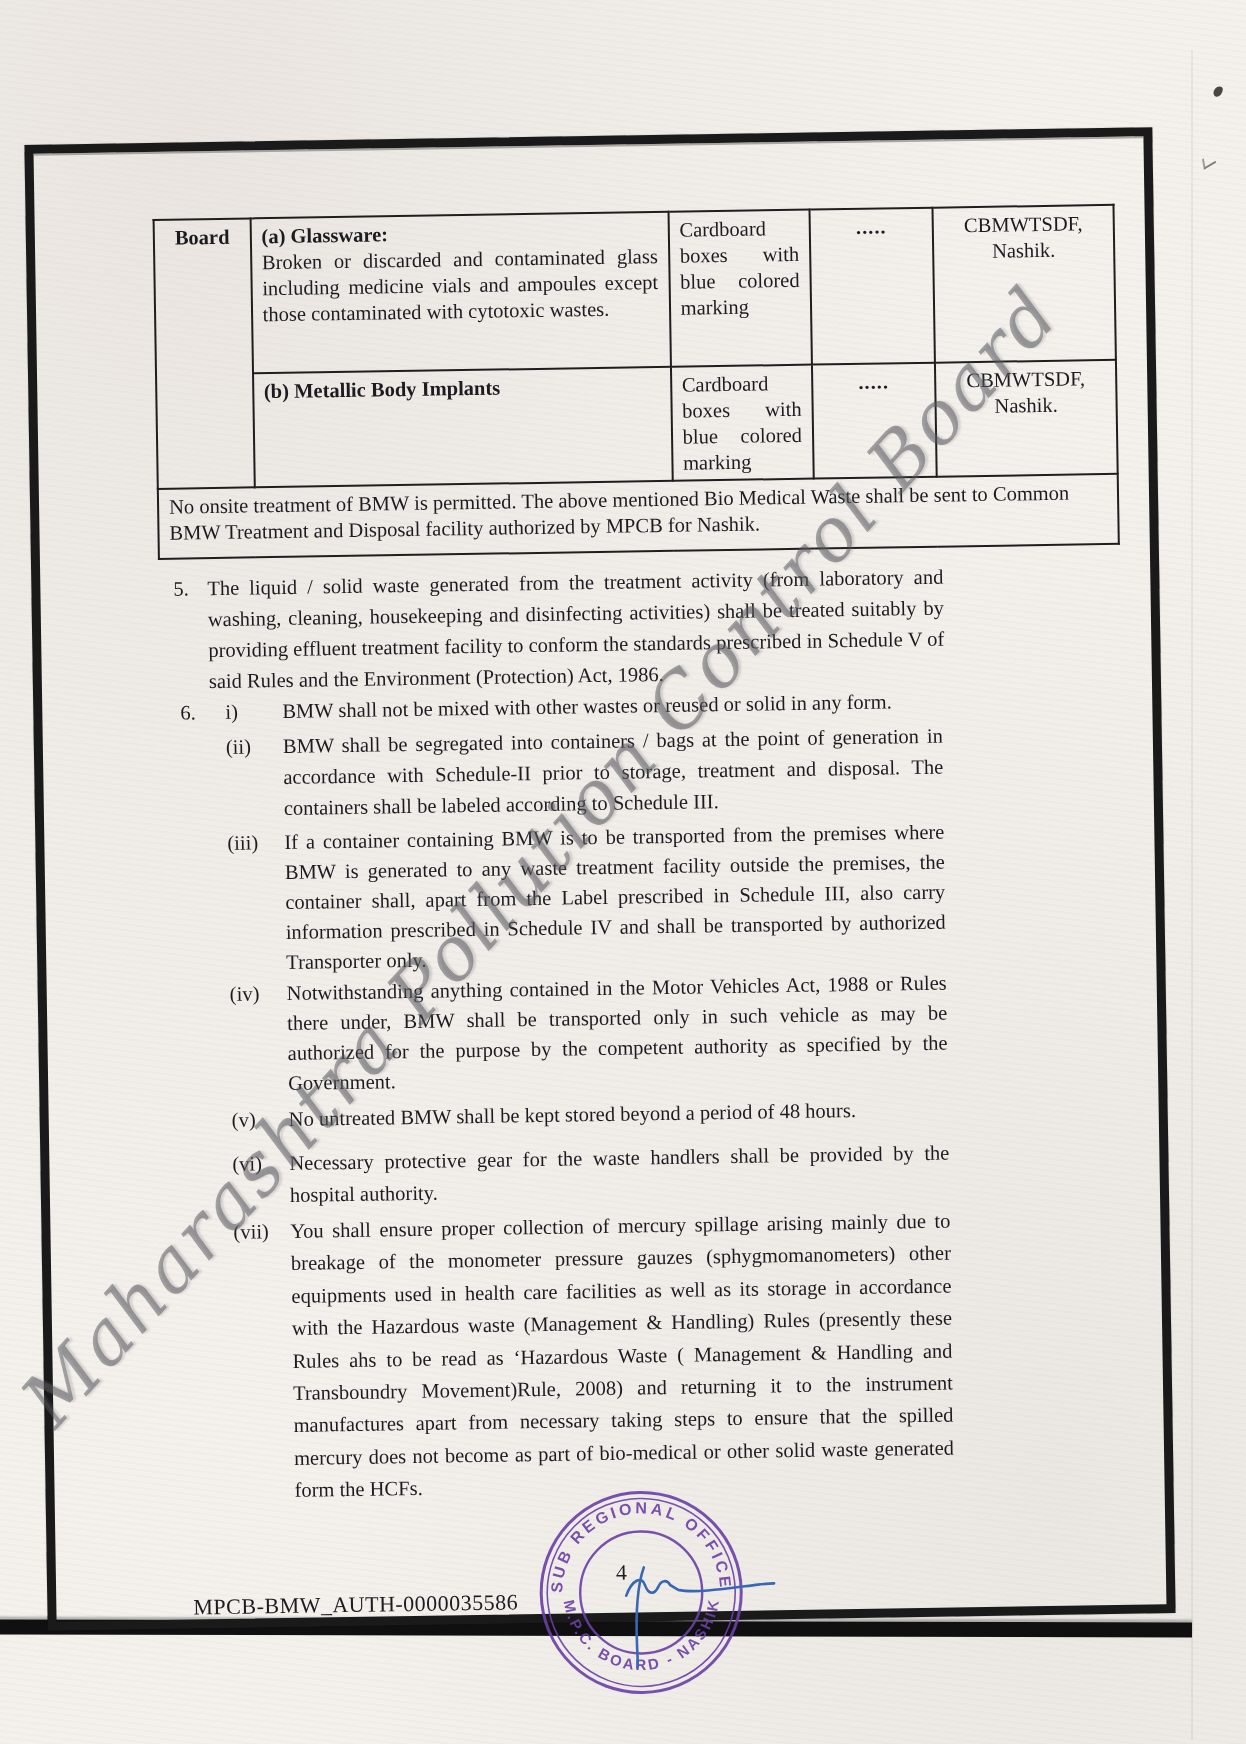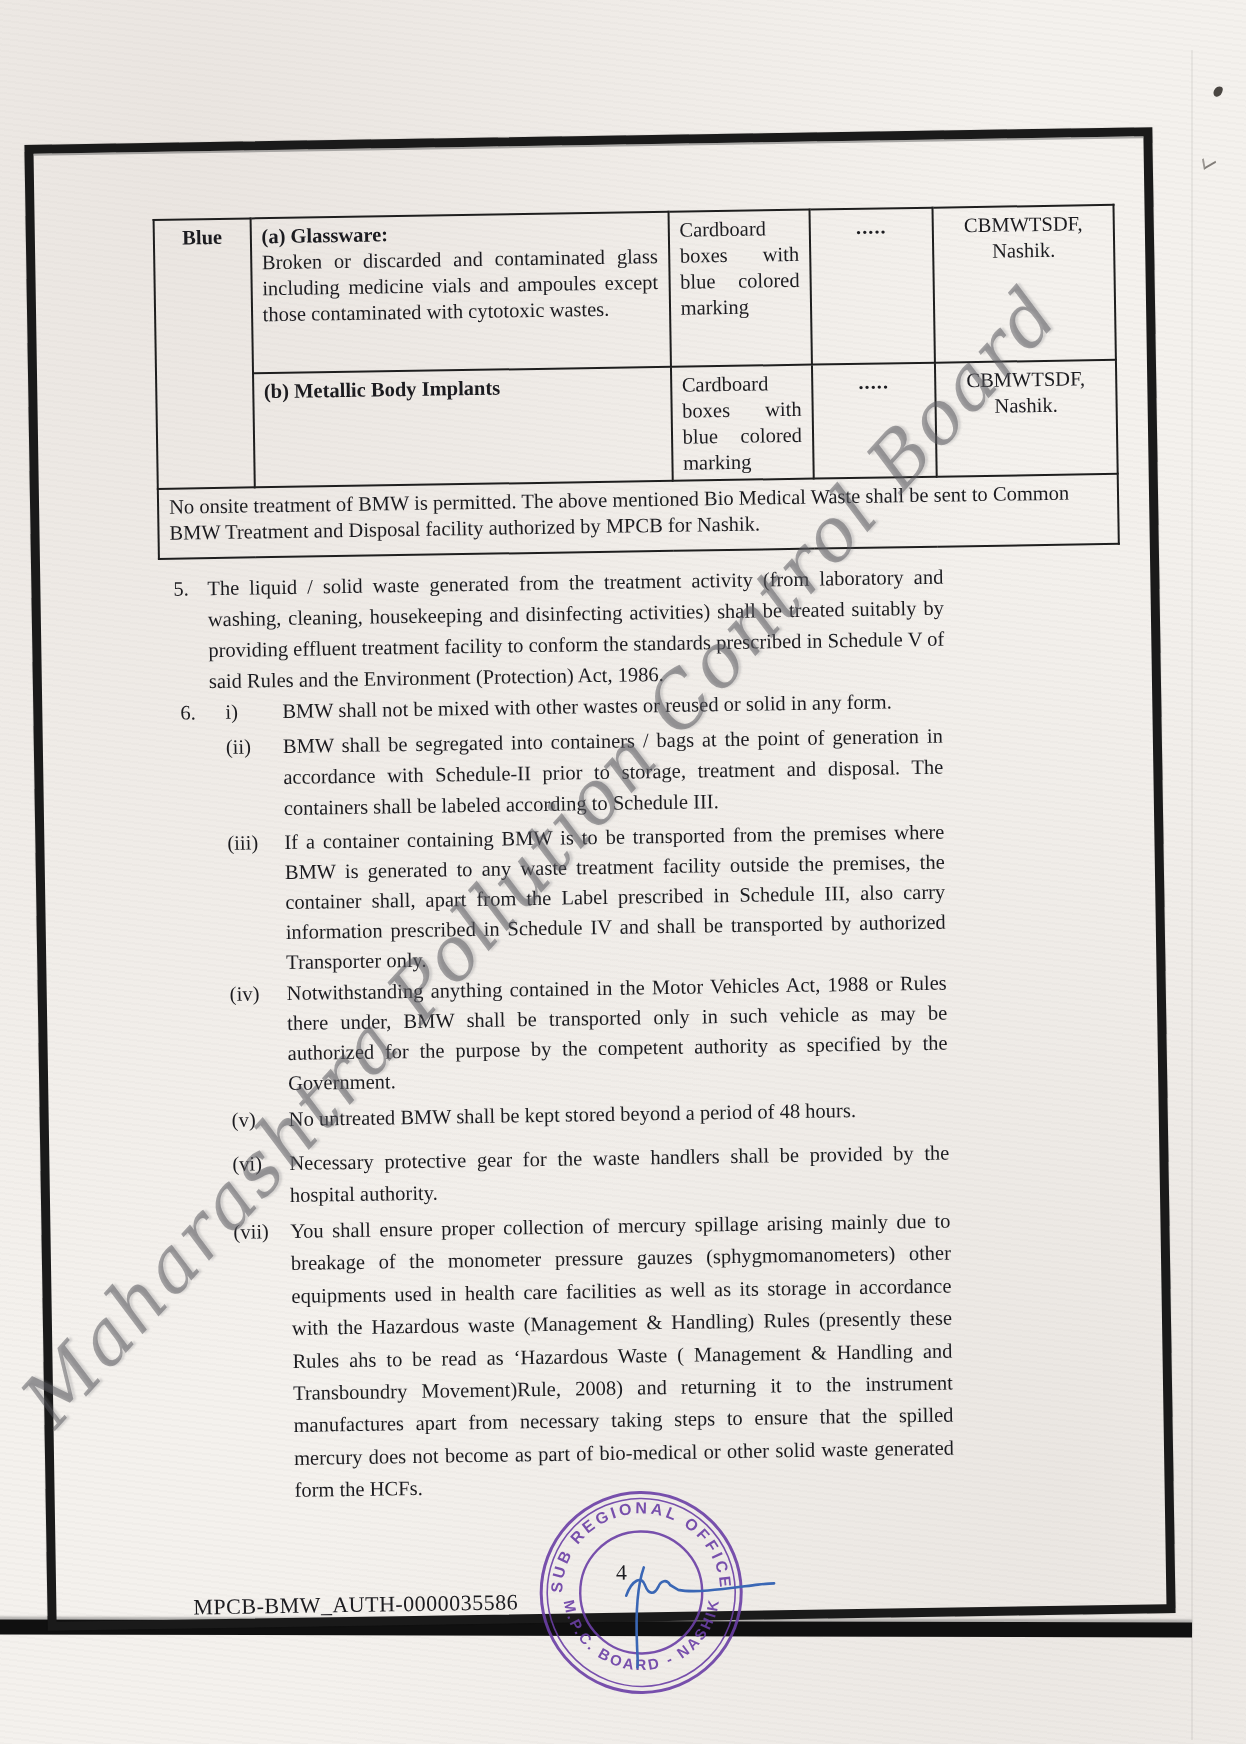--- a/index.html
+++ b/index.html
@@ -85,21 +85,21 @@
     <colgroup>
       <col class="col-cat">
         <col class="col-desc">
         <col class="col-box">
       <col class="col-dots">
         <col class="col-fac">
     </colgroup>
     <tbody>
         <tr class="row1">
       <td class="cat" rowspan="2">
-        <span>Blue</span>
+        <span>Board</span>
       </td>
       <td>
         <span class="cell-title">(a) Glassware:</span>
         <div class="cell-body">Broken or discarded and contaminated glass including medicine vials and ampoules except those contaminated with cytotoxic wastes.</div>
       </td>
       <td class="cell-body">Cardboard boxes with blue colored marking</td>
       <td class="dots-cell">.....</td>
       <td class="fac-cell">CBMWTSDF, Nashik.</td>
     </tr>
     <tr class="row2">

